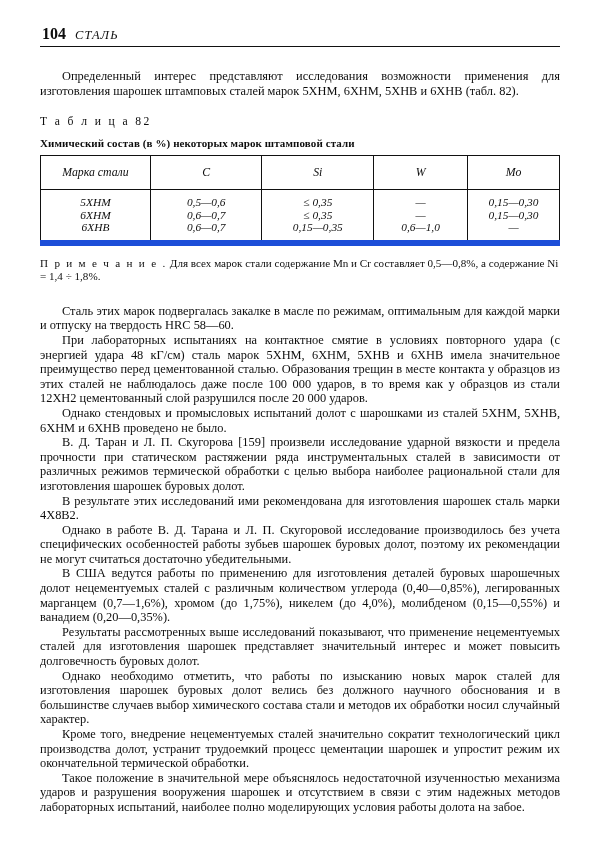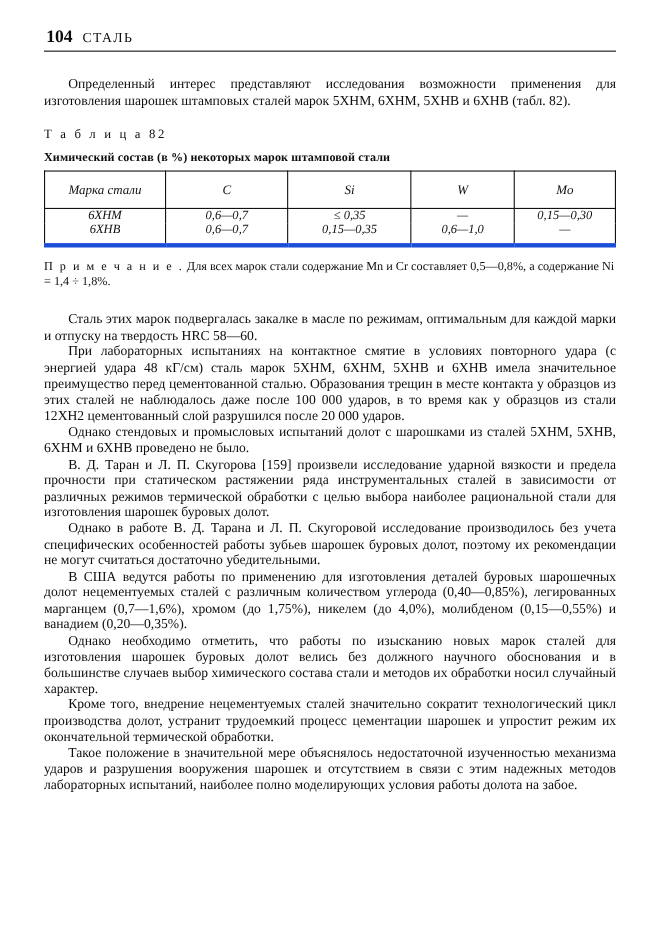--- a/index.html
+++ b/index.html
@@ -31,20 +31,21 @@
     padding-left: 2px;
   }
   .header .folio {
     font-size: 16px;
     font-weight: bold;
     letter-spacing: 0px;
   }
   .header .running-title {
     font-size: 12.5px;
     letter-spacing: 1.2px;
+    font-style: italic;
   }
   .rule {
     margin-top: 3px;
     border-top: 1.3px solid #111;
     width: 520px;
     margin-left: 0px;
   }
   
   p {
     margin: 0;
@@ -90,21 +91,21 @@
     font-weight: normal;
     font-size: 11.8px;
   }
   table.data tbody td {
     height: 12.6px;
     font-size: 11.4px;
     line-height: 12.6px;
   }
   table.data tbody tr td { border-top: none; border-bottom: none; }
   table.data tbody tr:first-child td { border-top: 1px solid #111; }
-  table.data tbody tr:last-child td { border-bottom: 4px solid #1d4ed8; }
+  table.data tbody tr:last-child td { border-bottom: 6px solid #1d4ed8; }
   table.data tbody td.pad-top { padding-top: 6px; }
   table.data tbody td.pad-bot { padding-bottom: 6px; }
   .col-grade { width: 110px; }
   .col-c { width: 112px; }
   .col-si { width: 112px; }
   .col-w { width: 94px; }
   .col-mo { width: 92px; }
   
   .note {
     margin-top: 11px;
@@ -141,20 +142,27 @@
       <tr>
         <th class="col-grade">Марка стали</th>
         <th class="col-c">C</th>
         <th class="col-si">Si</th>
         <th class="col-w">W</th>
         <th class="col-mo">Mo</th>
       </tr>
     </thead>
     <tbody>
       <tr>
+        <td class="pad-top">5ХНМ</td>
+        <td class="pad-top">0,5—0,6</td>
+        <td class="pad-top">≤ 0,35</td>
+        <td class="pad-top">—</td>
+        <td class="pad-top">0,15—0,30</td>
+      </tr>
+      <tr>
         <td>6ХНМ</td>
         <td>0,6—0,7</td>
         <td>≤ 0,35</td>
         <td>—</td>
         <td>0,15—0,30</td>
       </tr>
       <tr>
         <td class="pad-bot">6ХНВ</td>
         <td class="pad-bot">0,6—0,7</td>
         <td class="pad-bot">0,15—0,35</td>
@@ -166,19 +174,21 @@
 
   <div class="note">
     <span class="lead">П р и м е ч а н и е .</span>
     <span>Для всех марок стали содержание Mn и Cr составляет 0,5—0,8%, а содержание Ni = 1,4 ÷ 1,8%.</span>
   </div>
 
   <p class="indent after-note">Сталь этих марок подвергалась закалке в масле по режимам, оптимальным для каждой марки и отпуску на твердость HRC 58—60.</p>
   <p class="indent tight">При лабораторных испытаниях на контактное смятие в условиях повторного удара (с энергией удара 48 кГ/см) сталь марок 5ХНМ, 6ХНМ, 5ХНВ и 6ХНВ имела значительное преимущество перед цементованной сталью. Образования трещин в месте контакта у образцов из этих сталей не наблюдалось даже после 100 000 ударов, в то время как у образцов из стали 12ХН2 цементованный слой разрушился после 20 000 ударов.</p>
   <p class="indent tight">Однако стендовых и промысловых испытаний долот с шарошками из сталей 5ХНМ, 5ХНВ, 6ХНМ и 6ХНВ проведено не было.</p>
   <p class="indent tight">В. Д. Таран и Л. П. Скугорова [159] произвели исследование ударной вязкости и предела прочности при статическом растяжении ряда инструментальных сталей в зависимости от различных режимов термической обработки с целью выбора наиболее рациональной стали для изготовления шарошек буровых долот.</p>
+  <p class="indent tight">В результате этих исследований ими рекомендована для изготовления шарошек сталь марки 4Х8В2.</p>
   <p class="indent tight">Однако в работе В. Д. Тарана и Л. П. Скугоровой исследование производилось без учета специфических особенностей работы зубьев шарошек буровых долот, поэтому их рекомендации не могут считаться достаточно убедительными.</p>
   <p class="indent tight">В США ведутся работы по применению для изготовления деталей буровых шарошечных долот нецементуемых сталей с различным количеством углерода (0,40—0,85%), легированных марганцем (0,7—1,6%), хромом (до 1,75%), никелем (до 4,0%), молибденом (0,15—0,55%) и ванадием (0,20—0,35%).</p>
+  <p class="indent tight">Результаты рассмотренных выше исследований показывают, что применение нецементуемых сталей для изготовления шарошек представляет значительный интерес и может повысить долговечность буровых долот.</p>
   <p class="indent tight">Однако необходимо отметить, что работы по изысканию новых марок сталей для изготовления шарошек буровых долот велись без должного научного обоснования и в большинстве случаев выбор химического состава стали и методов их обработки носил случайный характер.</p>
   <p class="indent tight">Кроме того, внедрение нецементуемых сталей значительно сократит технологический цикл производства долот, устранит трудоемкий процесс цементации шарошек и упростит режим их окончательной термической обработки.</p>
   <p class="indent tight">Такое положение в значительной мере объяснялось недостаточной изученностью механизма ударов и разрушения вооружения шарошек и отсутствием в связи с этим надежных методов лабораторных испытаний, наиболее полно моделирующих условия работы долота на забое.</p>
 
 </div>
 
 </body></html>

